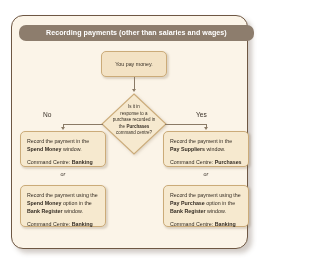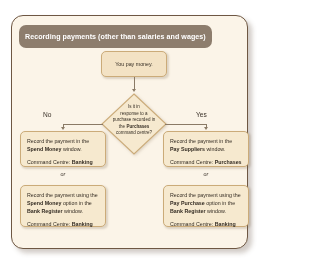--- a/index.html
+++ b/index.html
@@ -30,22 +30,22 @@
     border: 1.6px solid #6e5743;
     border-radius: 12px;
     box-sizing: border-box;
     box-shadow: 4px 4px 5px rgba(90,70,50,0.28);
   }
   
   .title-pill {
     position: absolute;
     left: 19px;
     top: 25px;
-    height: 23px;
-    padding: 0 6px;
+    height: 16px;
+    padding: 0 27px;
     display: flex;
     align-items: center;
     background: #8d7d6d;
     border-radius: 7px;
     color: #ffffff;
     font-size: 7.1px;
     font-weight: bold;
     letter-spacing: 0.05px;
     white-space: nowrap;
   }

